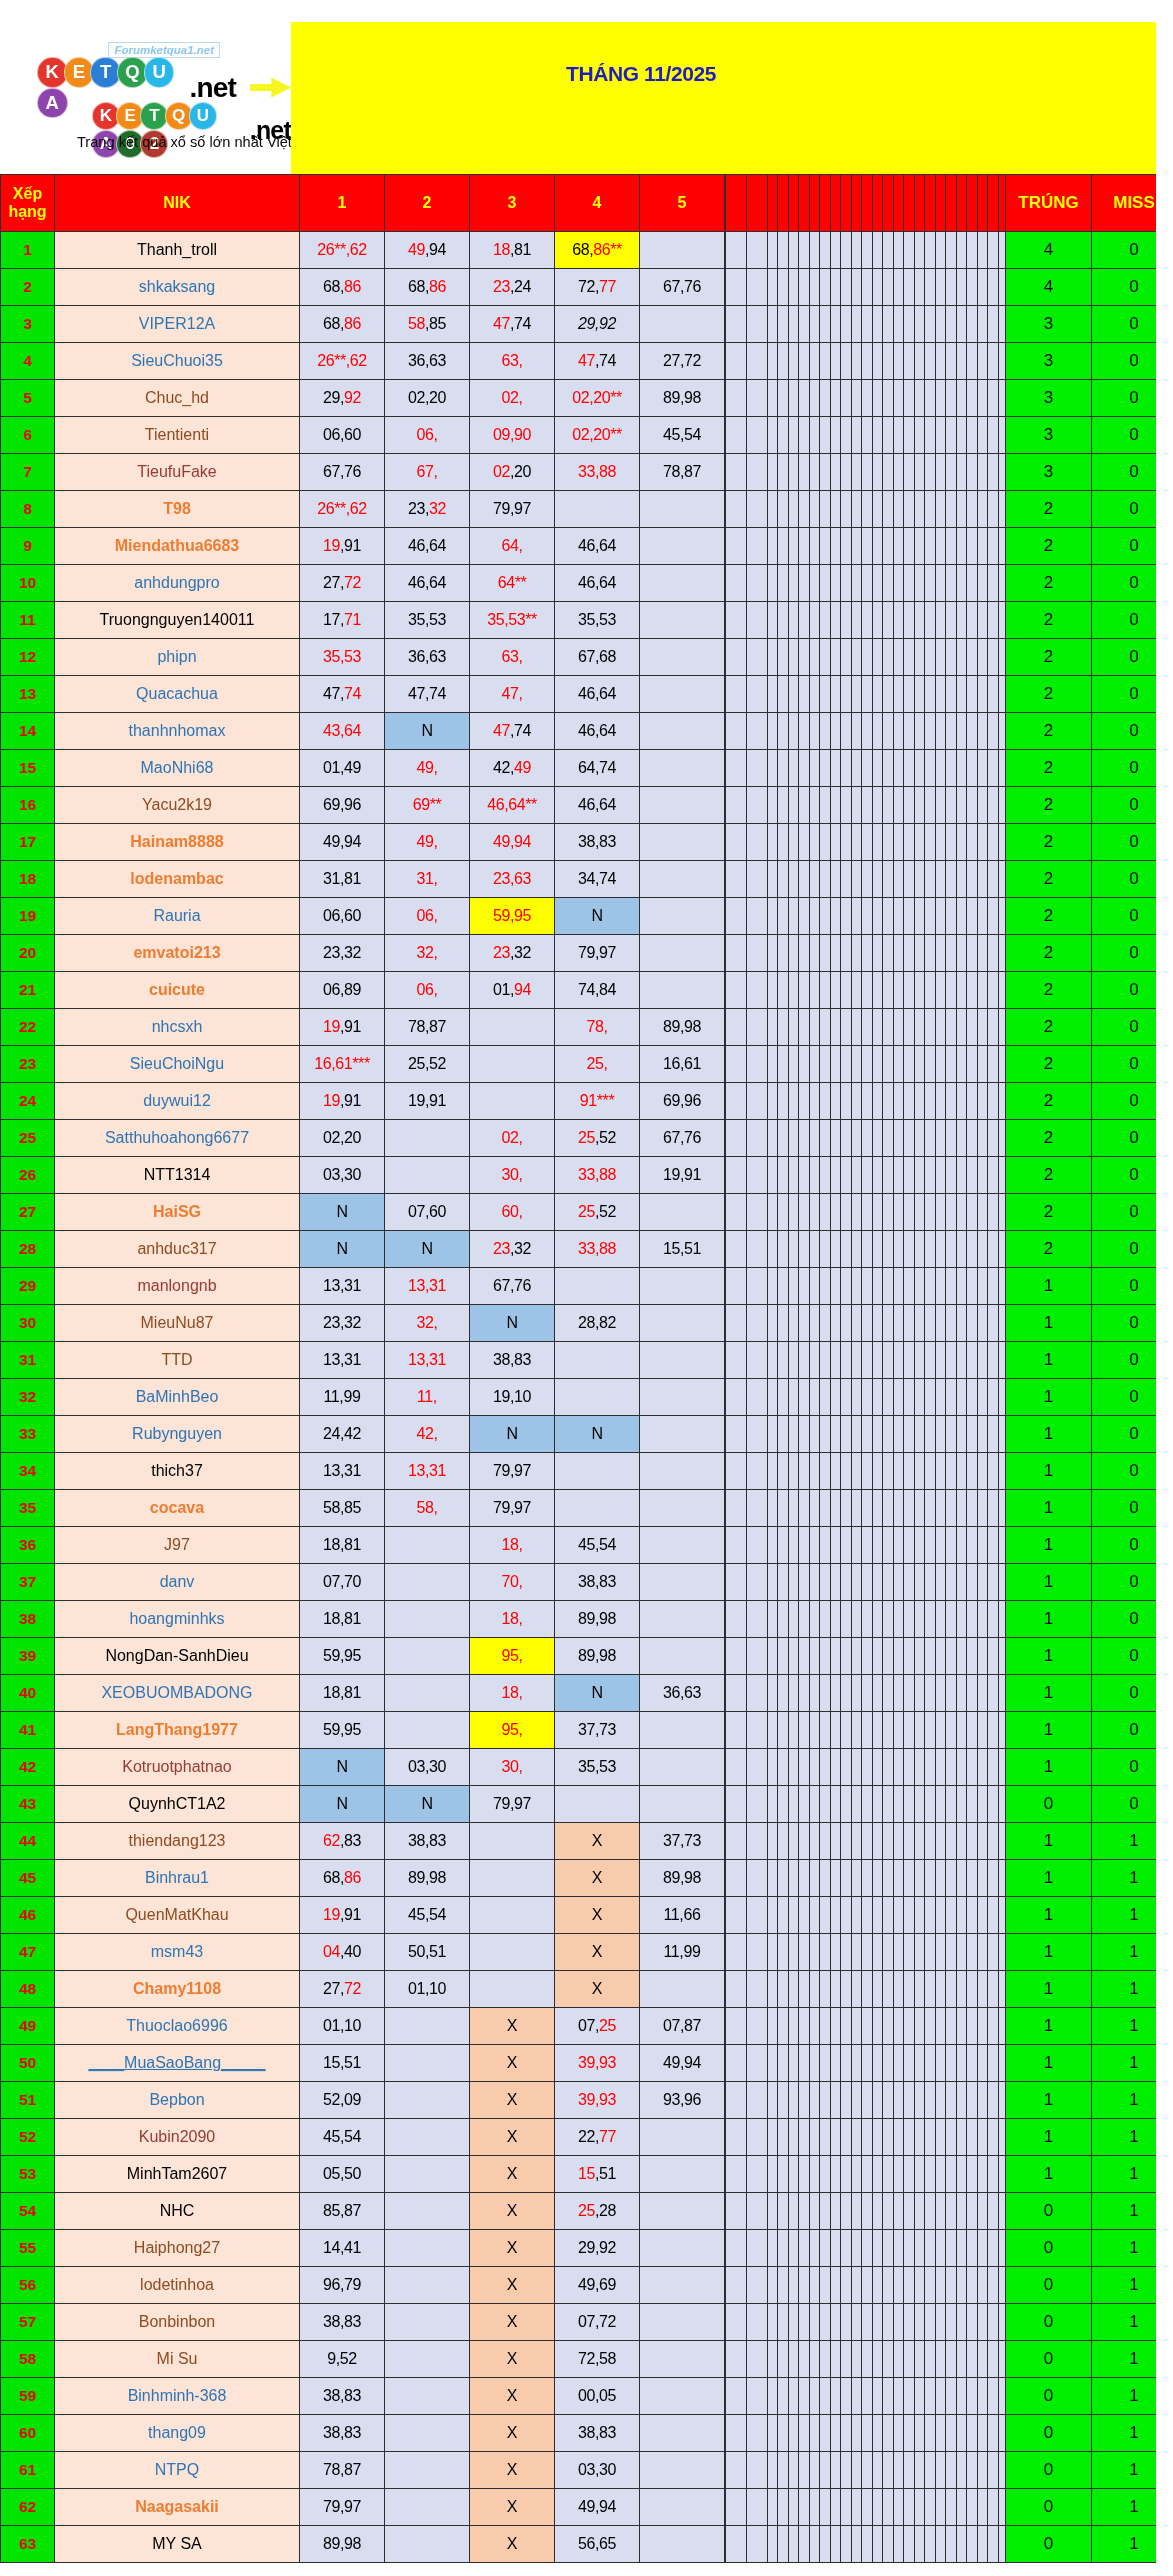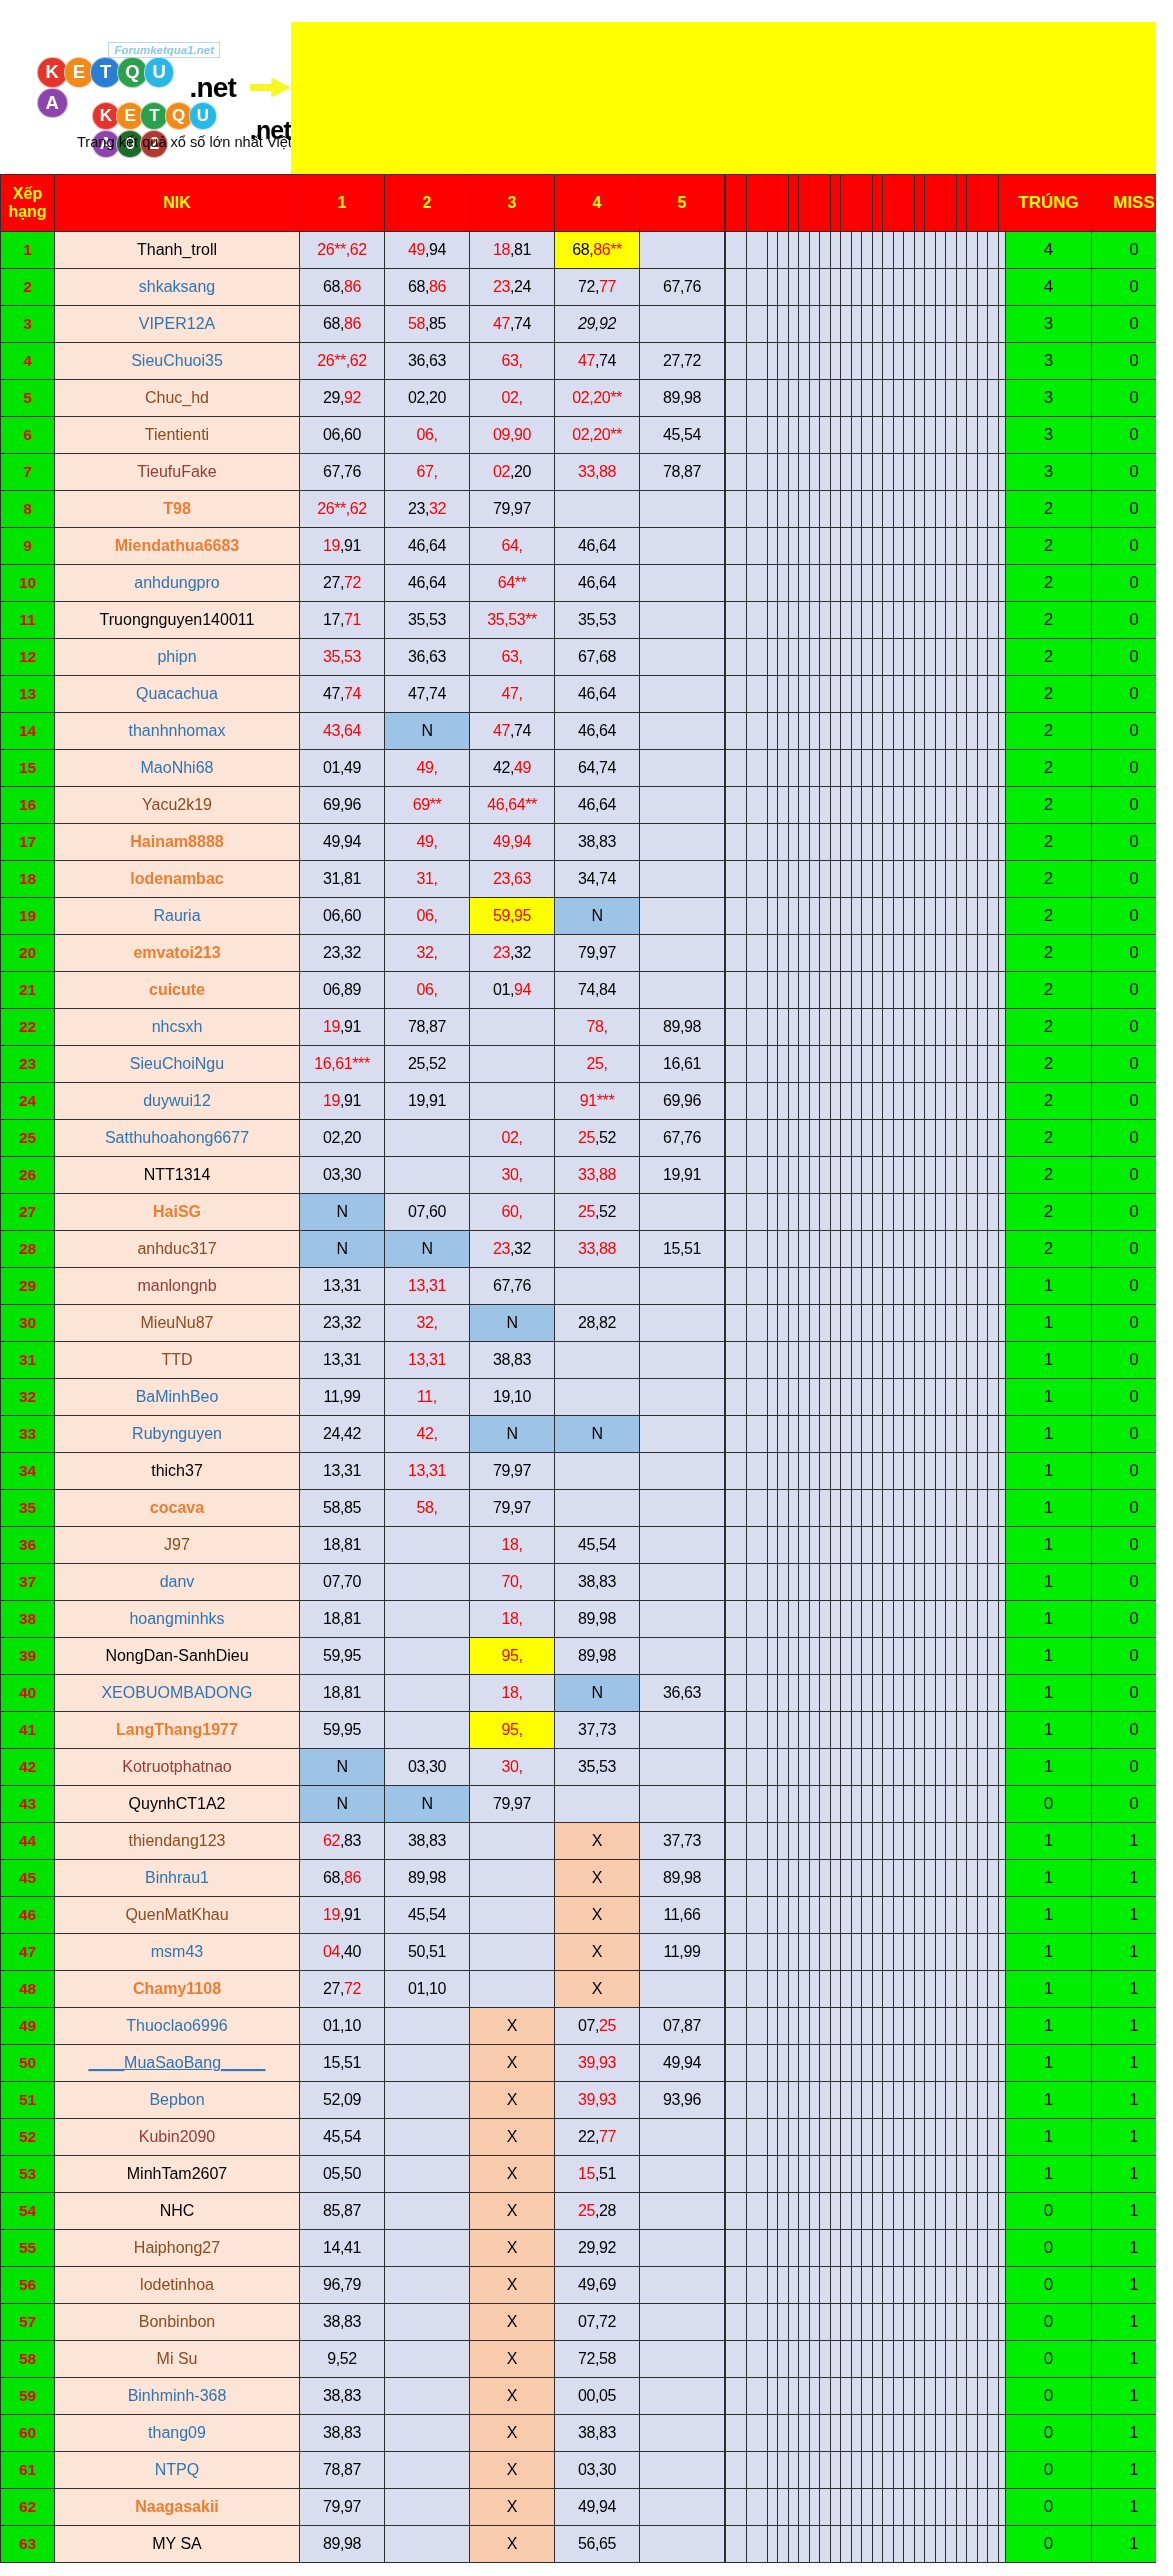--- a/index.html
+++ b/index.html
@@ -73,20 +73,21 @@
         <span class="net-suffix">.net</span>
         <span class="arrow"></span>
       </div>
       <div class="brand-row brand2">
         <span class="circles"><span class="circle" style="background: rgb(229, 52, 44);">K</span><span class="circle" style="background: rgb(242, 138, 24);">E</span><span class="circle" style="background: rgb(43, 161, 77);">T</span><span class="circle" style="background: rgb(242, 138, 24);">Q</span><span class="circle" style="background: rgb(41, 183, 232);">U</span><span class="circle" style="background: rgb(142, 68, 173);">A</span><span class="circle" style="background: rgb(30, 107, 42);">0</span><span class="circle" style="background: rgb(176, 58, 46);">2</span></span>
         <span class="net-suffix">.net</span>
       </div>
       <div class="tagline">Trang kết quả xổ số lớn nhất Việt Nam</div>
     </div>
     <div class="banner">
+      <div class="banner-subtitle">THÁNG 11/2025</div>
     </div>
   </div>
 
   <div class="tbl">
     <div class="grid thead">
       <div>Xếp hạng</div>
       <div>NIK</div>
       <div>1</div>
       <div>2</div>
       <div>3</div>

